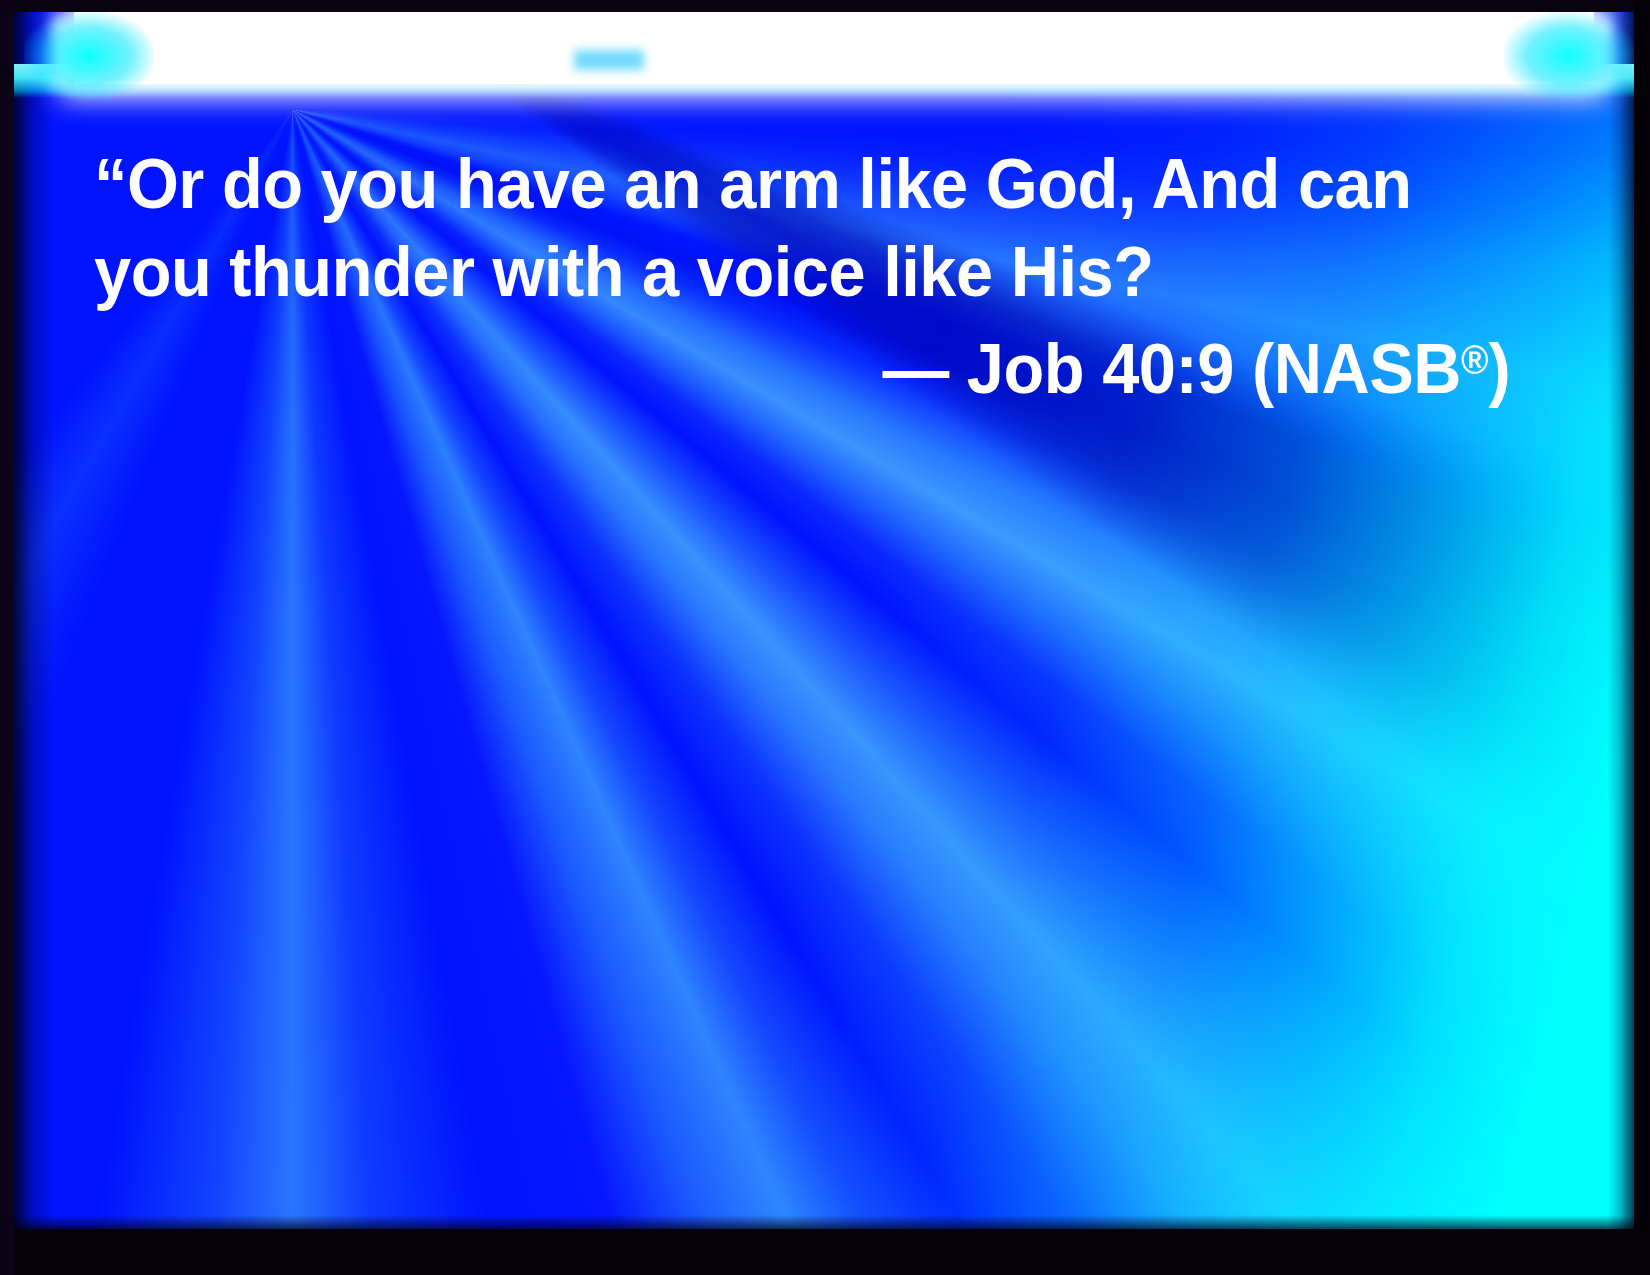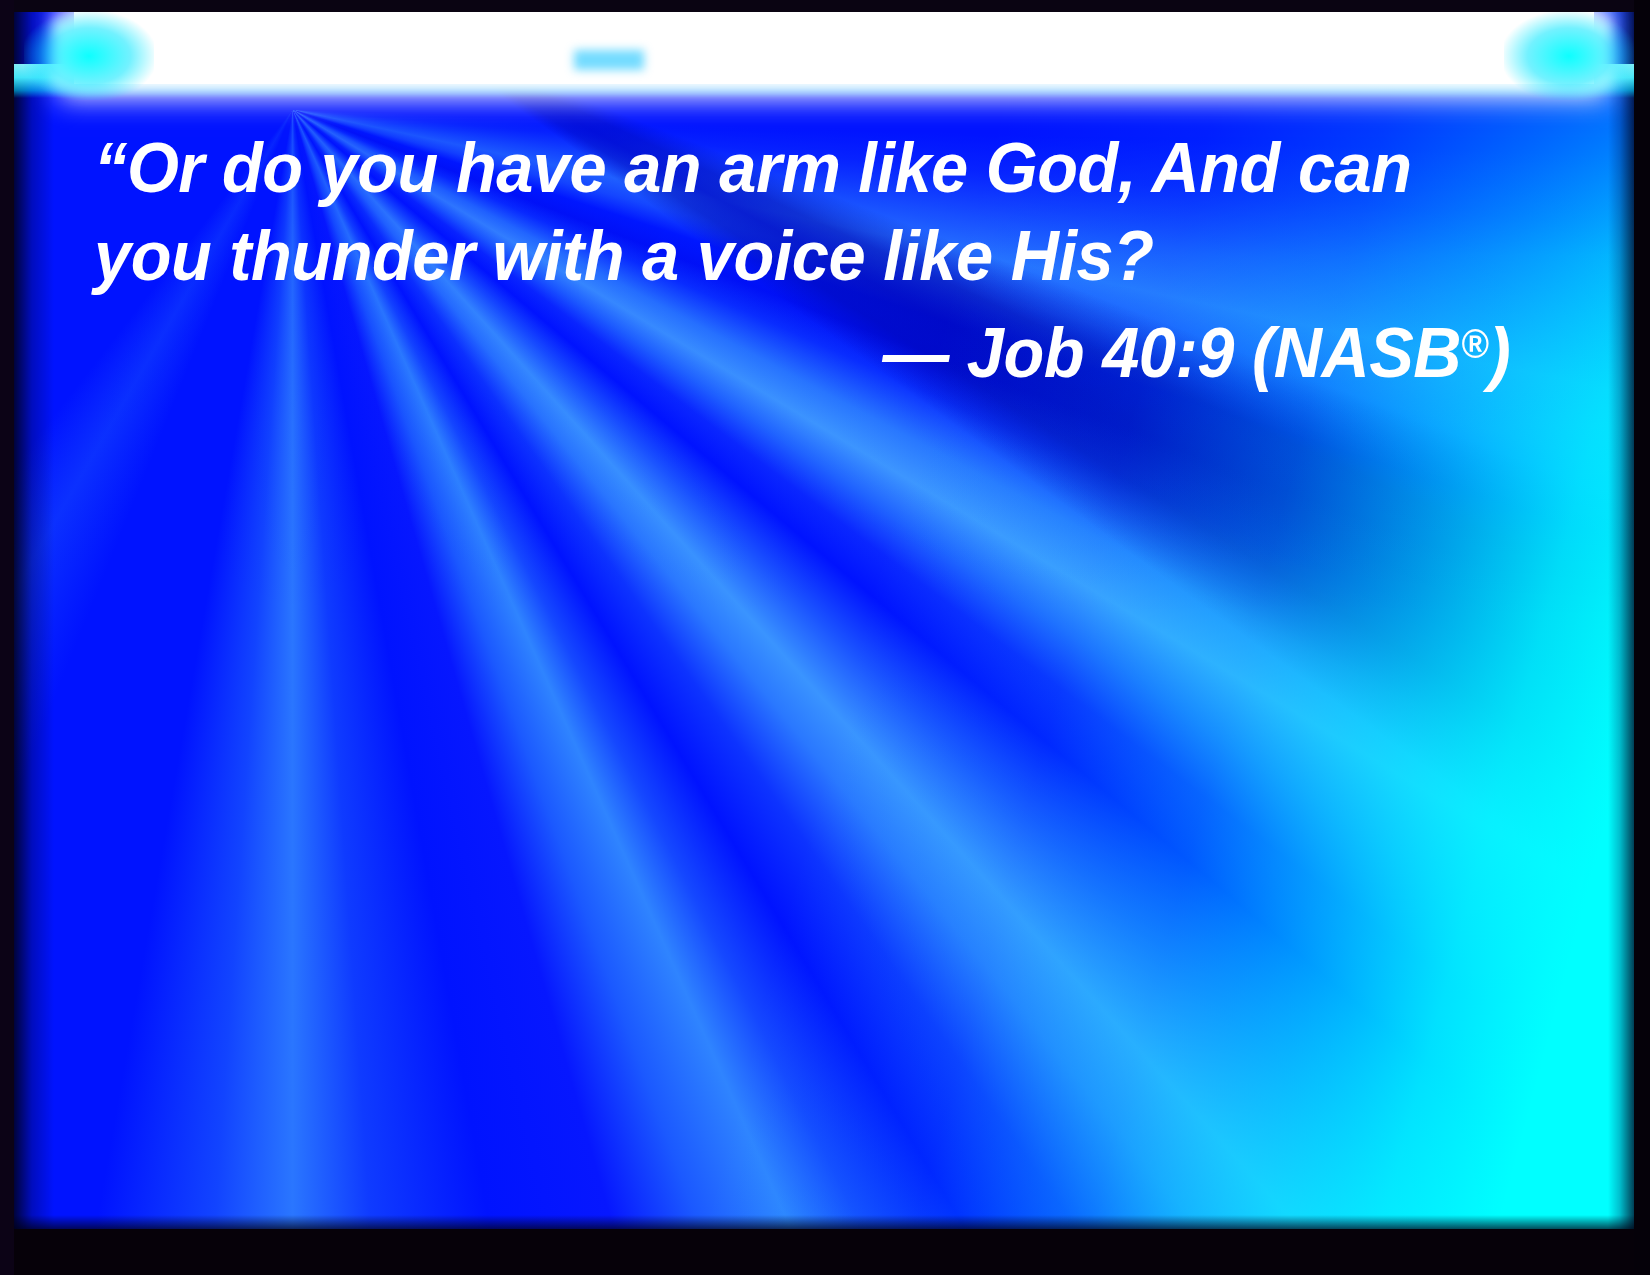--- a/index.html
+++ b/index.html
@@ -209,23 +209,22 @@
     height: 20px;
     background: rgba(0,190,255,0.55);
     filter: blur(5px);
   }
 
   
   .verse-block {
     position: absolute;
     z-index: 20;
     left: 80px;
-    top: 112px;
+    top: 128px;
     width: 1420px;
-    font-style: italic;
   }
 
   .verse-line {
     color: #ffffff;
     font-weight: bold;
     font-size: 71px;
     line-height: 88px;
     letter-spacing: -0.5px;
     white-space: nowrap;
     transform: scaleX(0.94);

